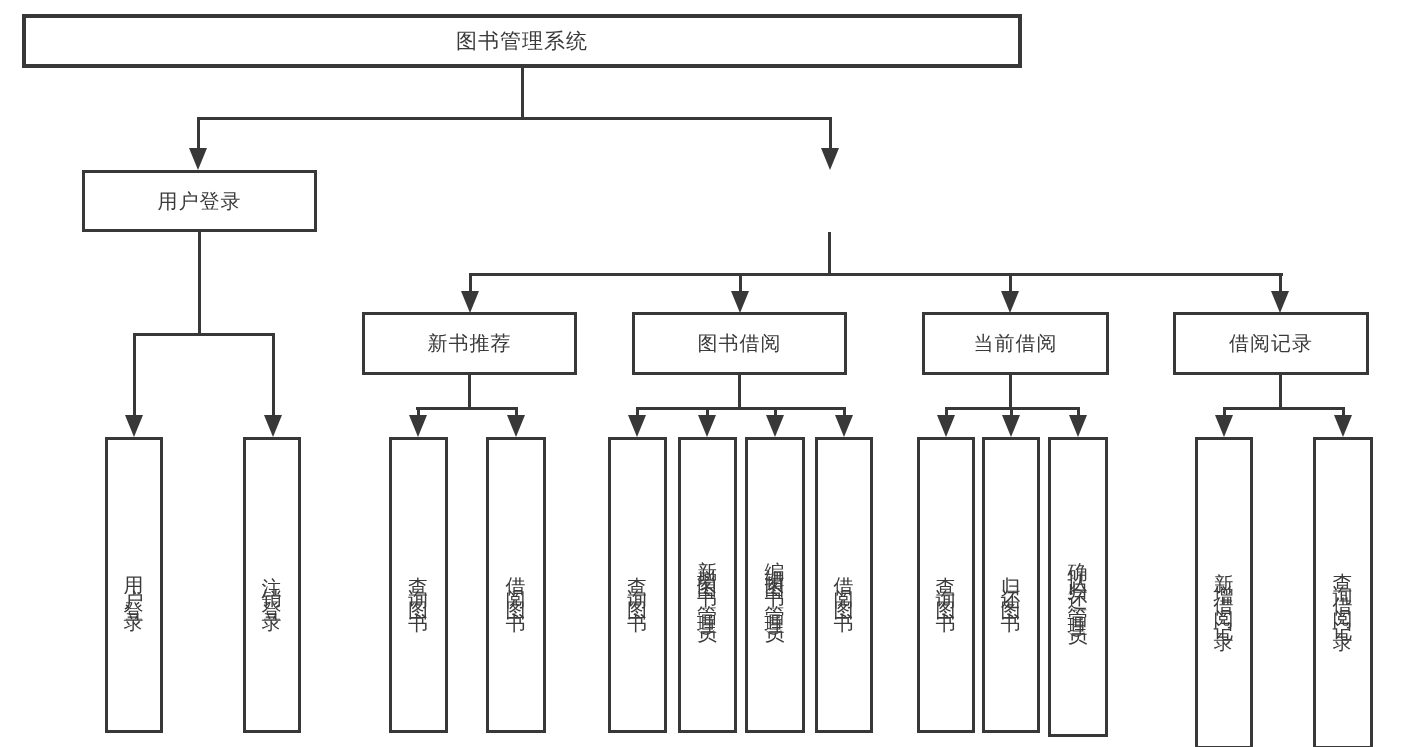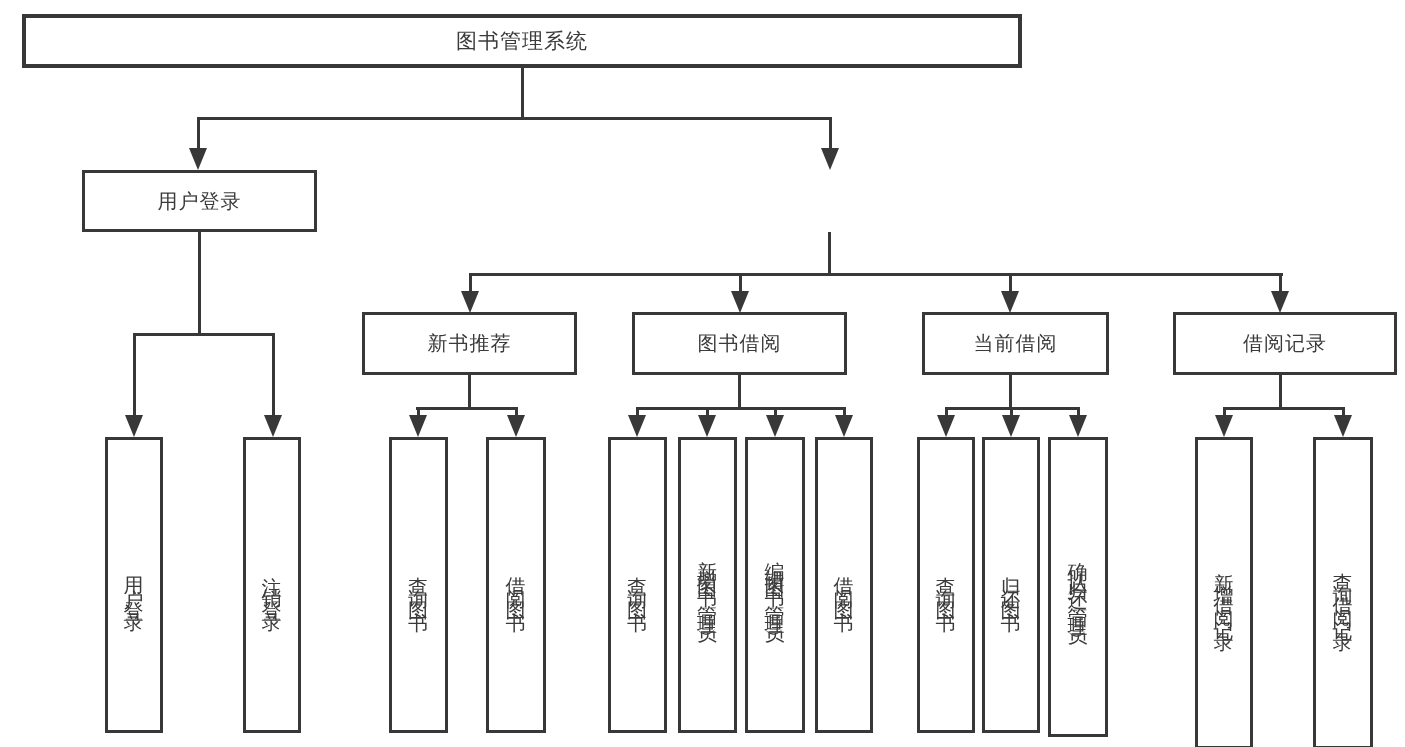--- a/index.html
+++ b/index.html
@@ -46,21 +46,21 @@
     letter-spacing:1px;
     white-space:nowrap;
   }
   
   #root        {left:22px;  top:14px;  width:1000px;height:54px;}
   #b-user      {left:82px;  top:170px; width:235px; height:62px;}
   #b-book      {left:712px; top:170px; width:235px; height:62px;}
   #b-newbook   {left:362px; top:312px; width:215px; height:63px;}
   #b-borrow    {left:632px; top:312px; width:215px; height:63px;}
   #b-current   {left:903px; top:312px; width:187px; height:63px;margin-left:19px;}
-  #b-record    {left:1173px;top:312px; width:224px; height:63px;}
+  #b-record    {left:1173px;top:312px; width:196px; height:63px;}
   #l-ul-login  {left:105px; top:437px; width:58px;  height:296px;}
   #l-ul-logout {left:243px; top:437px; width:58px;  height:296px;}
   #l-nb-query  {left:389px; top:437px; width:59px;  height:296px;}
   #l-nb-borrow {left:486px; top:437px; width:60px;  height:296px;}
   #l-bb-query  {left:608px; top:437px; width:59px;  height:296px;}
   #l-bb-add    {left:678px; top:437px; width:59px;  height:296px;}
   #l-bb-edit   {left:745px; top:437px; width:60px;  height:296px;}
   #l-bb-borrow {left:815px; top:437px; width:58px;  height:296px;}
   #l-cb-query  {left:917px; top:437px; width:58px;  height:296px;}
   #l-cb-return {left:982px; top:437px; width:58px;  height:296px;}

